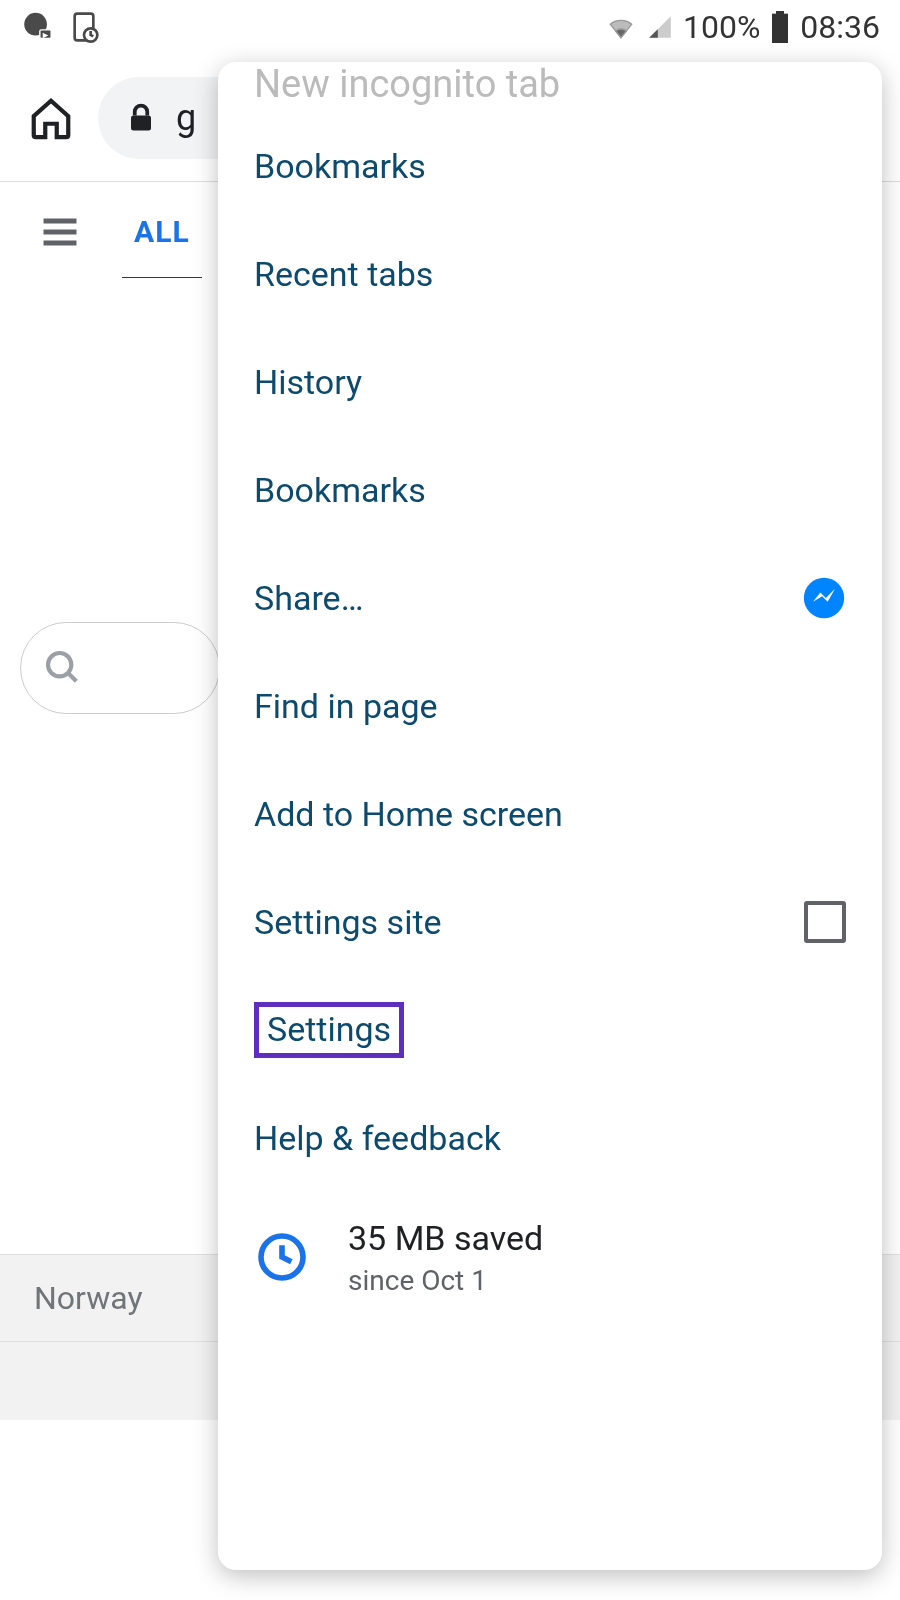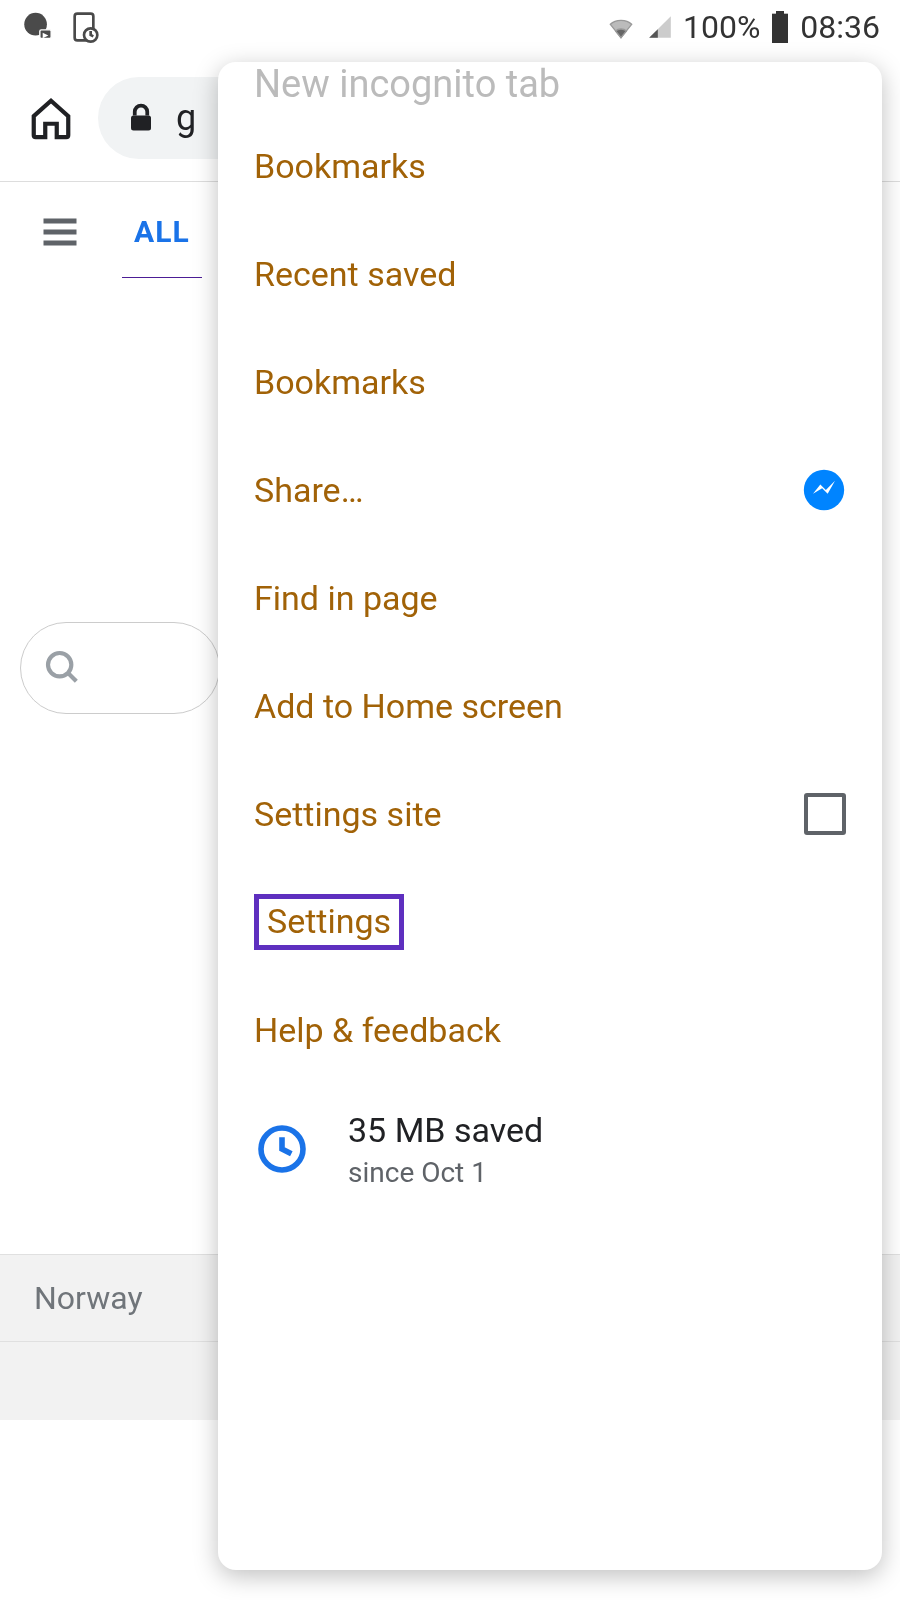--- a/index.html
+++ b/index.html
@@ -21,21 +21,21 @@
   .tab { font-size: 30px; font-weight: 700; color: #1a73e8; letter-spacing: 1px; padding: 28px 12px; border-bottom: 1px solid #4c1d95; }
   
   
   .bg-content { position: absolute; left: 0; right: 0; top: 282px; bottom: 0; }
   .search-pill { position: absolute; left: 20px; top: 340px; width: 200px; height: 92px; border: 1px solid #ccc; border-radius: 46px; display: flex; align-items: center; padding-left: 22px; }
   .footer-region { position: absolute; left: 0; right: 0; top: 972px; height: 88px; background: #f2f2f2; display: flex; align-items: center; padding-left: 34px; font-size: 32px; color: #70757a; border-top: 1px solid #e0e0e0; border-bottom: 1px solid #e0e0e0; }
   .footer-links { position: absolute; left: 0; right: 0; top: 1060px; height: 78px; background: #f2f2f2; display: flex; align-items: center; justify-content: center; gap: 70px; font-size: 30px; color: #70757a; }
   
   
   .menu { position: absolute; right: 18px; top: 62px; width: 664px; bottom: 30px; background: #fff; border-radius: 18px; box-shadow: 0 6px 24px rgba(0,0,0,0.25); overflow: hidden; display: flex; flex-direction: column; }
-  .menu-item { min-height: 108px; display: flex; align-items: center; padding: 0 36px; font-size: 34px; color: #a16207; position: relative; }
+  .menu-item { min-height: 108px; display: flex; align-items: center; padding: 0 36px; font-size: 34px; color: #0c4a6e; position: relative; }
   .menu-item.truncated { color: #bbb; font-size: 38px; min-height: 50px; overflow: hidden; align-items: flex-start; padding-top: 0; }
   .menu-item .right-slot { margin-left: auto; }
   .checkbox { width: 42px; height: 42px; border: 4px solid #5f6368; border-radius: 3px; }
   .highlight { border: 5px solid #5e2fbf; padding: 4px 8px; display: inline-block; line-height: 1.1; }
   
   .data-saver { display: flex; align-items: center; gap: 38px; padding: 24px 36px; min-height: 130px; }
   .data-saver-text { display: flex; flex-direction: column; gap: 6px; }
   .ds-title { font-size: 34px; color: #202124; }
   .ds-sub { font-size: 28px; color: #5f6368; }
   
@@ -135,21 +135,24 @@
 </div>
 
 <div class="menu">
   <div class="menu-item truncated">
     <span>New incognito tab</span>
   </div>
   <div class="menu-item">
     <span>Bookmarks</span>
   </div>
   <div class="menu-item">
-    <span>Recent saved</span>
+    <span>Recent tabs</span>
+  </div>
+  <div class="menu-item">
+    <span>History</span>
   </div>
   <div class="menu-item">
     <span>Bookmarks</span>
   </div>
   <div class="menu-item">
     <span>Share…</span>
     <span class="right-slot icon">
       <svg width="44" height="44" viewBox="0 0 24 24">
           <circle cx="12" cy="12" r="11" fill="#0084ff"></circle>
           <path d="M6 14l4-5 3 3 5-5-4 7-3-3z" fill="#fff"></path>

